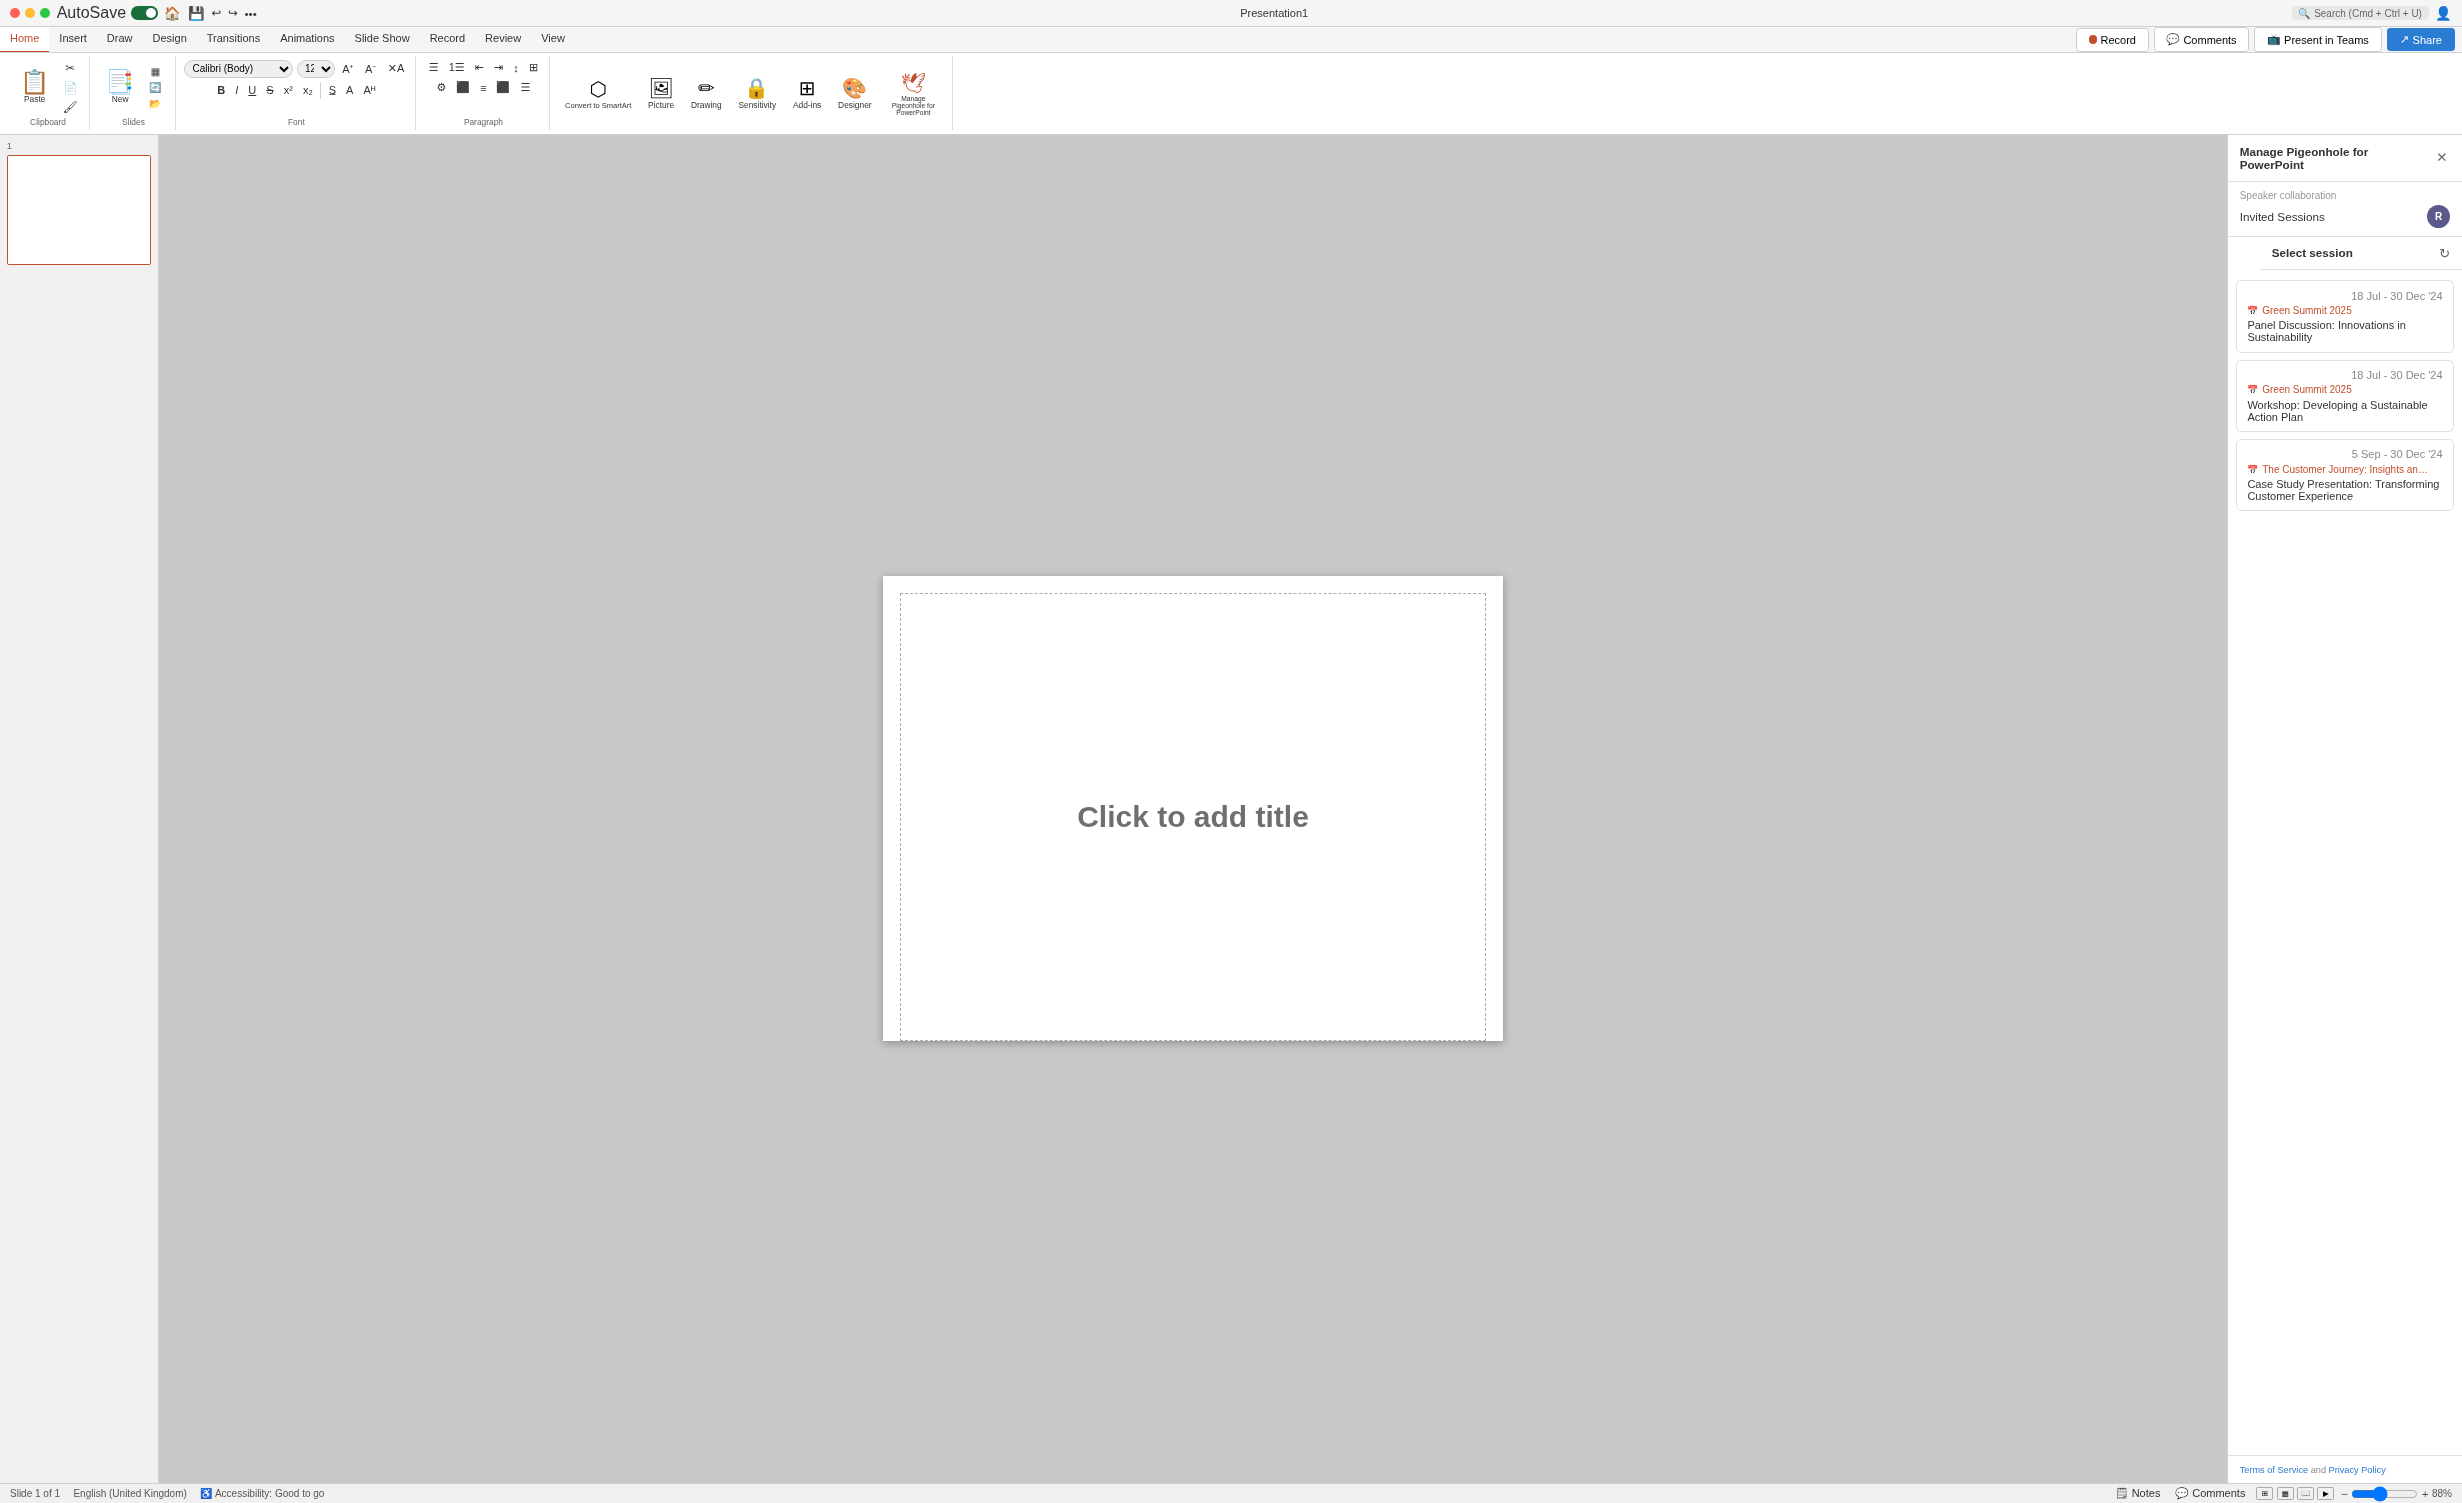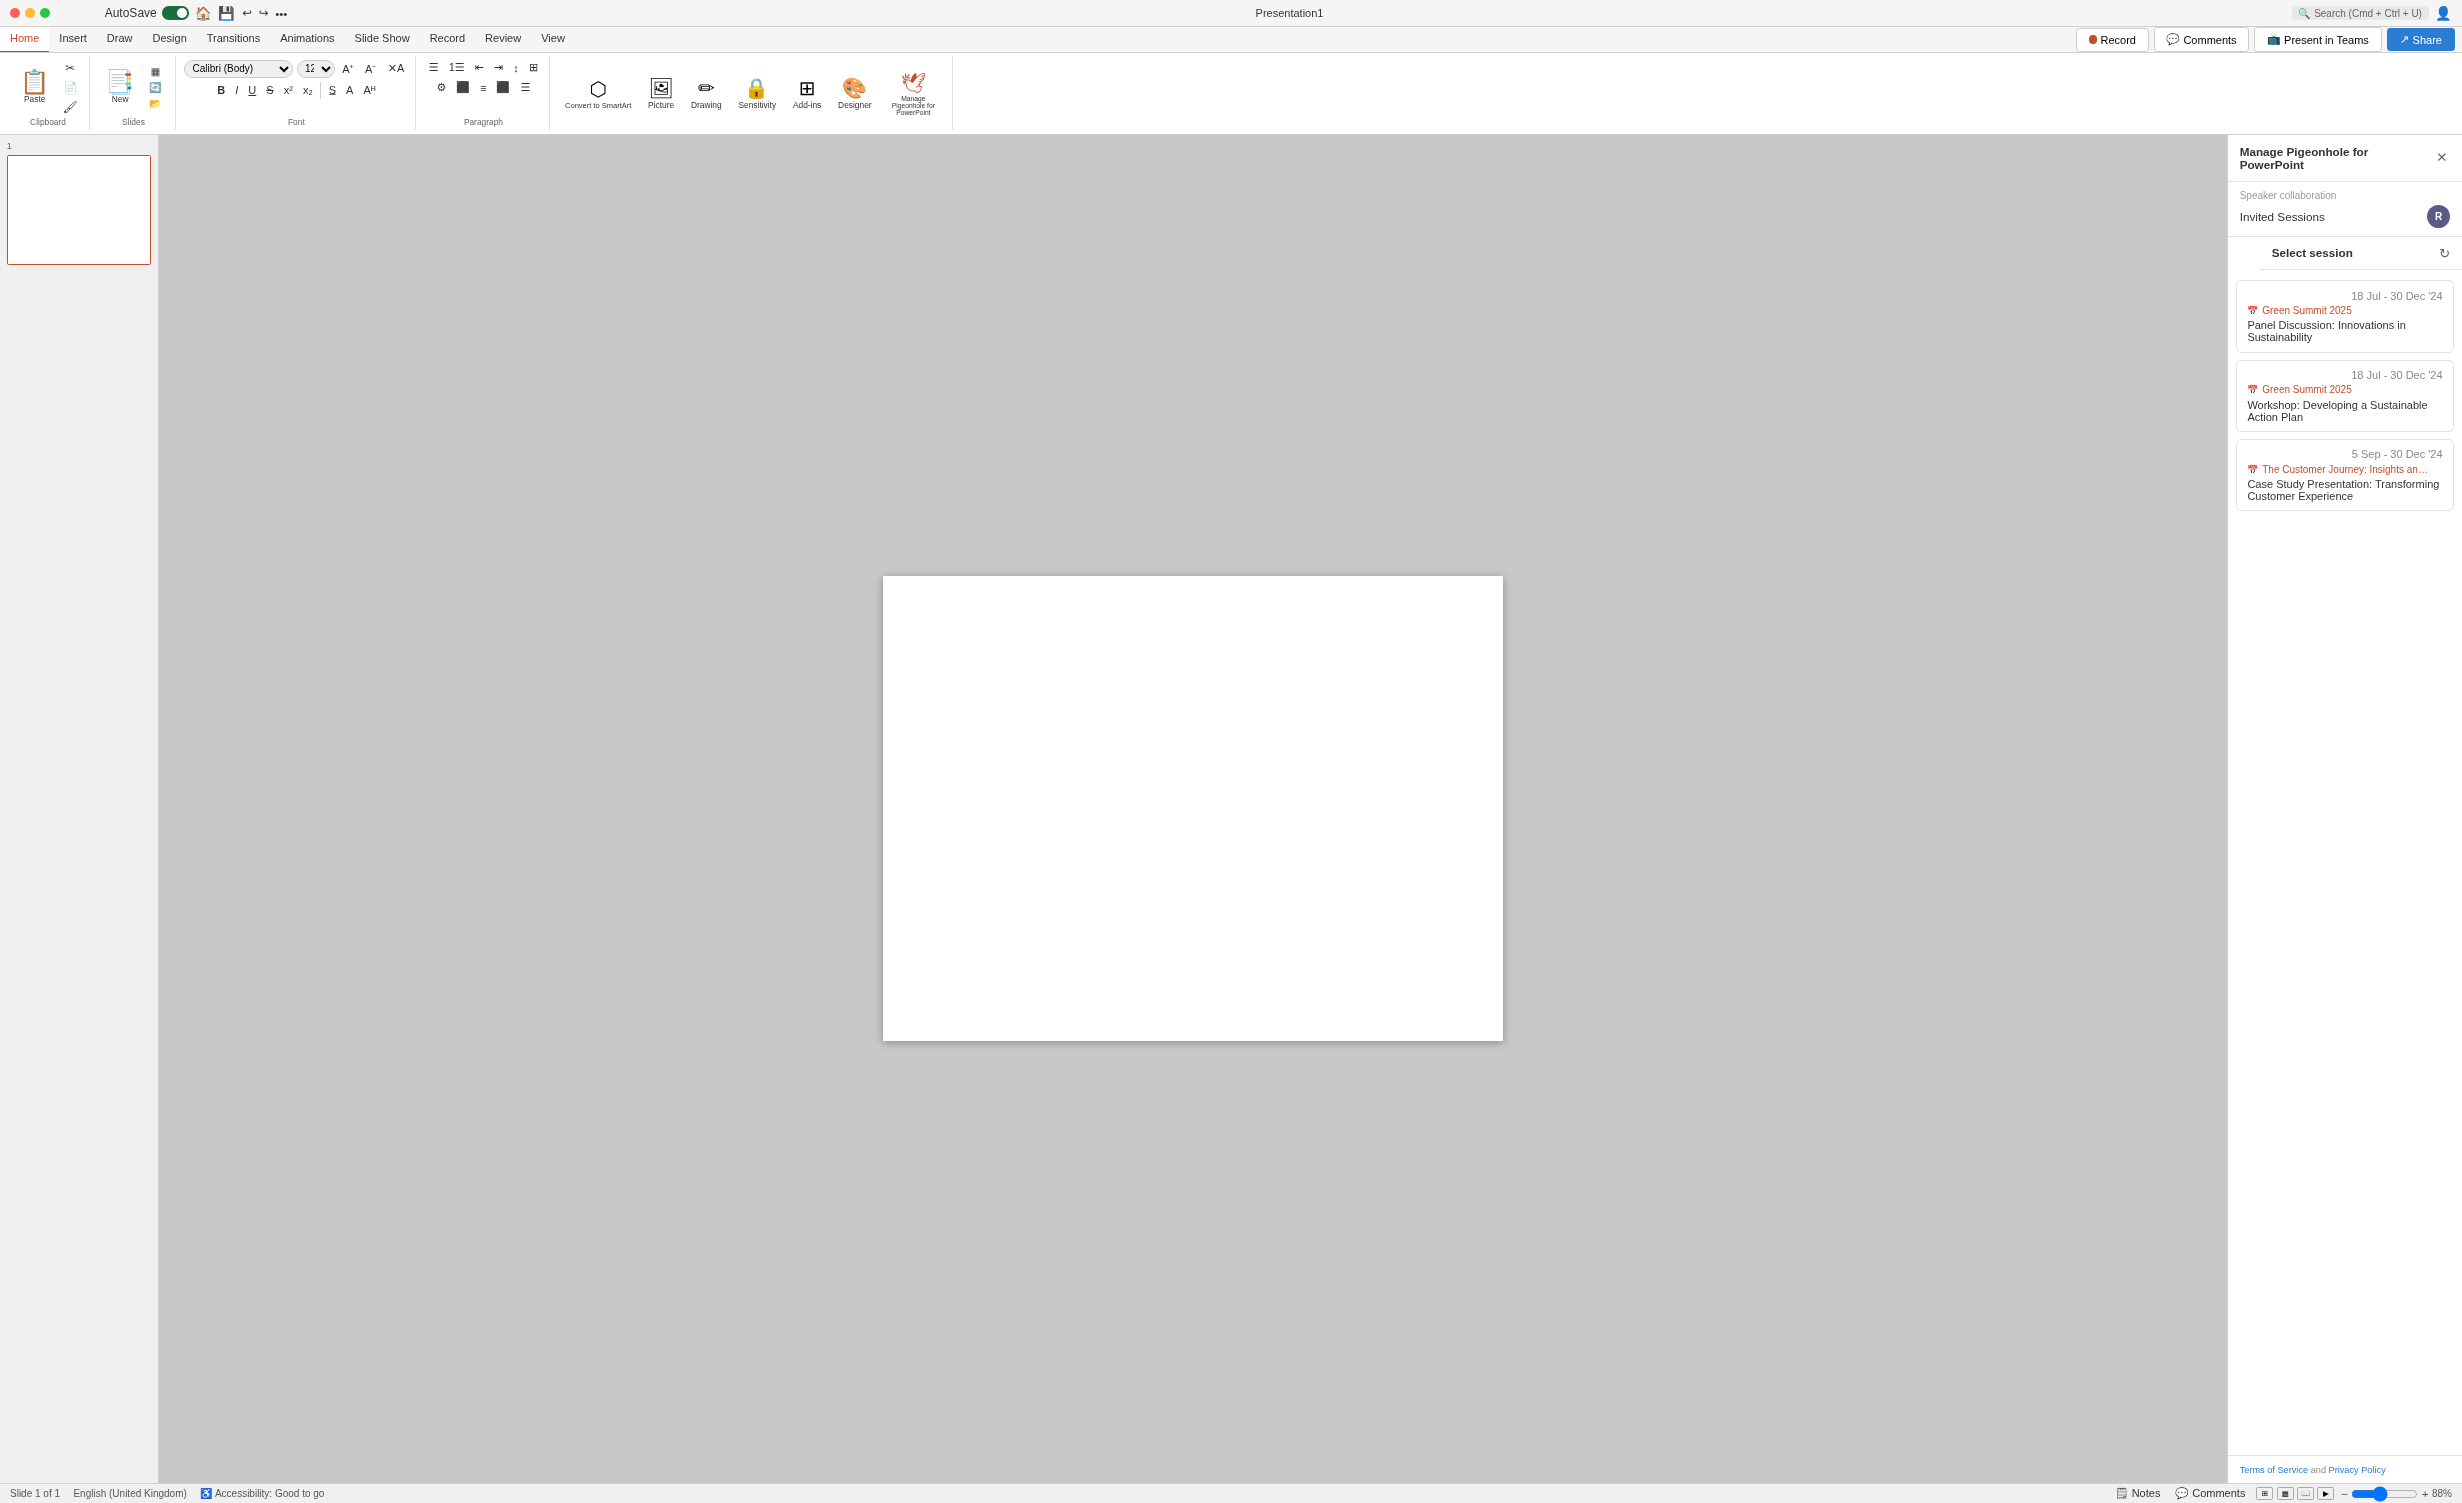--- a/index.html
+++ b/index.html
@@ -16,21 +16,21 @@
       border-bottom: 0.8px solid #d0d0d0;
       font-size: 11px;
       color: #333;
     }
     .title-bar-left { display: flex; align-items: center; gap: 6.7px; }
     .traffic-lights { display: flex; gap: 5px; align-items: center; }
     .tl { width: 10px; height: 10px; border-radius: 50%; display: inline-block; }
     .tl-red { background: #ff5f57; }
     .tl-yellow { background: #febc2e; }
     .tl-green { background: #28c840; }
-    .autosave { display: flex; align-items: center; gap: 5px; font-size: 12px; margin-left: 48px; }
+    .autosave { display: flex; align-items: center; gap: 5px; font-size: 16px; }
     .autosave-toggle { width: 27px; height: 13.4px; background: #1a6e3c; border-radius: 6.7px; position: relative; display: inline-block; }
     .autosave-toggle::after { content: ''; width: 10px; height: 10px; background: white; border-radius: 50%; position: absolute; right: 1.7px; top: 1.7px; }
     .title-center { font-size: 11px; color: #333; }
     .title-bar-right { display: flex; align-items: center; gap: 6.7px; }
     .search-box { display: flex; align-items: center; background: #e8e8e8; border-radius: 3.4px; padding: 1.7px 6.7px; font-size: 10px; color: #666; gap: 3.4px; }
 
     
     .ribbon { background: #ffffff; border-bottom: 0.8px solid #d0d0d0; }
     .ribbon-tab { padding: 5px 10px; font-size: 11px; cursor: pointer; color: #333; border-bottom: 1.7px solid transparent; }
     .ribbon-tab.active { color: #c14e2c; border-bottom: 1.7px solid #c14e2c; background: white; }
@@ -314,20 +314,23 @@
     <div class="slide-thumb">
       <div class="slide-thumb-inner">
         <div style="width:100%; height:100%; background: white;"></div>
       </div>
     </div>
   </div>
 
   <div class="canvas-area">
     <div class="slide-container">
       <div class="slide">
+        <div class="slide-title-area">
+          <span class="slide-title-text">Click to add title</span>
+        </div>
       </div>
     </div>
 
   </div>
 
   <div class="pigeonhole-panel">
 
     <div class="ph-header">
       <span class="ph-title">Manage Pigeonhole for PowerPoint</span>
       <button class="ph-close">✕</button>

